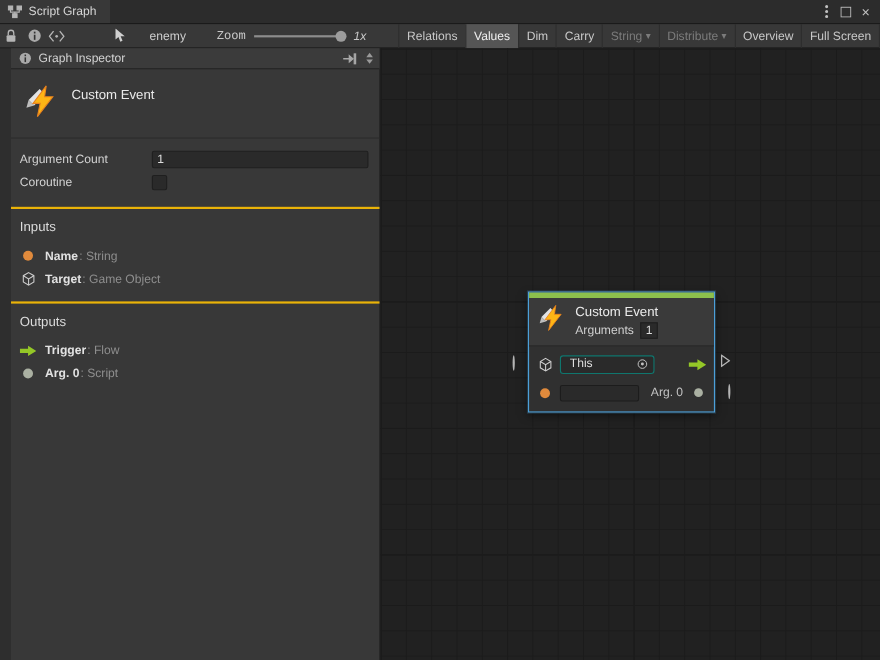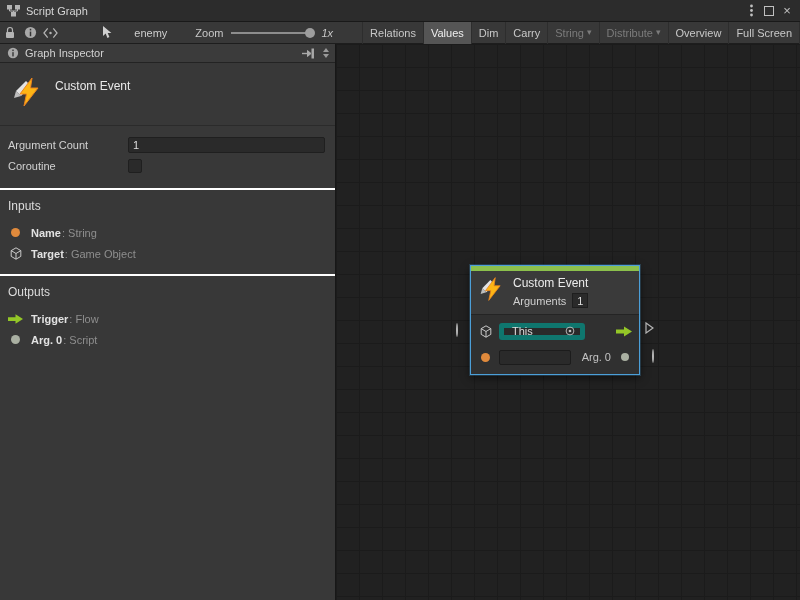--- a/index.html
+++ b/index.html
@@ -12,53 +12,53 @@
   .tab { display:flex; align-items:center; gap:5px; padding:0 12px 0 6px; background:#383838; color:#d6d6d6; }
   .titlebar-right { margin-left:auto; display:flex; align-items:center; gap:2px; padding-right:5px; }
   .win-ctl { width:16px; height:16px; display:flex; align-items:center; justify-content:center; color:#c0c0c0; }
   .close-glyph { font-size:13px; line-height:1; }
 
   
   .toolbar { height:22px; background:#383838; border-bottom:1px solid #1d1d1d; display:flex; align-items:center; }
   .tb-icon { width:24px; height:22px; display:flex; align-items:center; justify-content:center; color:#bbb; }
   .breadcrumb { display:flex; align-items:center; gap:19px; margin-left:40px; color:#cecece; }
   .zoom-wrap { display:flex; align-items:center; margin-left:28px; }
-  .zoom-label { margin-right:8px; }
+  .zoom-label { margin-right:8px;font-family:Liberation Mono, monospace; }
   .zoom-track { width:80px; height:2px; background:#8d8d8d; position:relative; }
   .zoom-handle { position:absolute; right:-4px; top:-4px; width:10px; height:10px; border-radius:50%; background:#9d9d9d; }
   .zoom-value { margin-left:10px;font-style:italic; }
   .tb-buttons { display:flex; height:22px; margin-left:29px; }
   .tb-btn { height:22px; padding:0 7px; display:flex; align-items:center; gap:3px; border-left:1px solid #2d2d2d; color:#c8c8c8; white-space:nowrap; }
   .tb-btn:last-child { border-right:1px solid #2d2d2d; }
   .tb-btn.active { background:#555555; color:#efefef; }
   .tb-btn.disabled { color:#7b7b7b; }
   .caret { font-size:9px; line-height:1; }
 
   
   .bodyrow { flex:1; display:flex; min-height:0; }
 
   
-  .inspector { width:336px; background:#383838; border-right:1px solid #171717; display:flex; flex-direction:column; }
+  .inspector { width:336px; background:#383838; border-right:1px solid #171717; display:flex; flex-direction:column;margin-left:10px; }
   .insp-header { height:19px; display:flex; align-items:center; gap:5px; padding:0 3px 0 5px; background:#3b3b3b; border-bottom:1px solid #232323; color:#d2d2d2; }
   .insp-header .spacer { flex:1; }
   .spinner { display:flex; flex-direction:column; gap:2px; padding:0 3px; }
   .spinner i { display:block; width:0; height:0; border-left:3px solid transparent; border-right:3px solid transparent; }
   .spin-up { border-bottom:4px solid #9a9a9a; }
   .spin-down { border-top:4px solid #9a9a9a; }
 
   .unit-head { display:flex; align-items:flex-start; gap:11px; padding:13px 10px 17px 12px; }
   .unit-title { font-size:12px; color:#e9e9e9; padding-top:3px; }
 
   .fields { padding:8px 10px 12px 8px; border-top:1px solid #2b2b2b; }
   .field-row { display:flex; align-items:center; height:21px; }
   .field-label { width:120px; color:#d2d2d2; }
   .text-input { flex:1; height:16px; background:#2a2a2a; border:1px solid #1f1f1f; border-radius:2px; color:#dedede; font-size:11px; padding:0 4px; font-family:inherit; outline:none; }
   .checkbox { width:14px; height:14px; background:#2a2a2a; border:1px solid #1f1f1f; border-radius:2px; }
 
-  .section { border-top:2px solid #ffffff; padding:9px 26px 10px 8px; }
+  .section { border-top:2px solid #eab308; padding:9px 26px 10px 8px; }
   .section-heading { font-size:12px; color:#dcdcdc; margin-bottom:9px; }
   .port-row { display:flex; align-items:center; gap:8px; height:21px; }
   .port-name { color:#e2e2e2; font-weight:bold; }
   .port-type { color:#8e8e8e; margin-left:1px; }
   .insp-filler { flex:1; }
 
   .dot { width:9px; height:9px; border-radius:50%; display:inline-block; flex:none; }
   .dot-orange { background:var(--string-orange,#e08a3c); }
   .dot-gray { background:#aab0a2; }
   .icon14 { width:15px; height:15px; display:flex; align-items:center; justify-content:center; flex:none; }
@@ -77,21 +77,21 @@
   .node { position:absolute; left:134px; top:221px; width:170px; background:#303030;
     border:1px solid var(--selection-blue,#4c9fd8); box-shadow:0 0 0 1px rgba(76,159,216,.25), 0 3px 8px rgba(0,0,0,.55); }
   .node-accent { height:5px; background:var(--node-accent,#8cc04c); }
   .node-header { background:#3a3a3a; padding:5px 8px 6px; display:flex; gap:8px; align-items:flex-start; border-bottom:1px solid #242424; }
   .node-titles { display:flex; flex-direction:column; }
   .node-title { font-size:12px; color:#ebebeb; }
   .args-row { display:flex; align-items:center; gap:6px; margin-top:3px; color:#cfcfcf; }
   .args-input { width:16px; height:15px; background:#2a2a2a; border:1px solid #1e1e1e; color:#dedede; text-align:center; font-size:11px; font-family:inherit; padding:0; outline:none; }
   .node-body { padding:6px 7px 7px; display:flex; flex-direction:column; gap:6px; }
   .node-row { display:flex; align-items:center; gap:6px; height:20px; }
-  .dropdown { display:flex; align-items:center; justify-content:space-between; height:17px; width:86px; background:#2a2a2a; border:5px solid #0f766e; border-radius:3px; padding:0 4px 0 8px; color:#dedede; }
+  .dropdown { display:flex; align-items:center; justify-content:space-between; height:17px; width:86px; background:#2a2a2a; border:1px solid #0f766e; border-radius:3px; padding:0 4px 0 8px; color:#dedede; }
   .flow-arrow { margin-left:auto; display:flex; color:var(--flow-green,#94c727); }
   .node-input { width:72px; height:15px; background:#2a2a2a; border:1px solid #1c1c1c; border-radius:2px; font-family:inherit; font-size:11px; color:#dedede; padding:0 4px; outline:none; }
   .arg-label { margin-left:auto; color:#c3c3c3; }
 
   .port { position:absolute; }
   .port-circle { width:9px; height:9px; border:1px solid #b5b5b5; border-radius:50%; background:transparent; }
   .p-left-1 { left:-15px; top:58px; }
   .p-right-1 { right:-15px; top:56px; }
   .p-right-2 { right:-15px; top:84px; }
 

